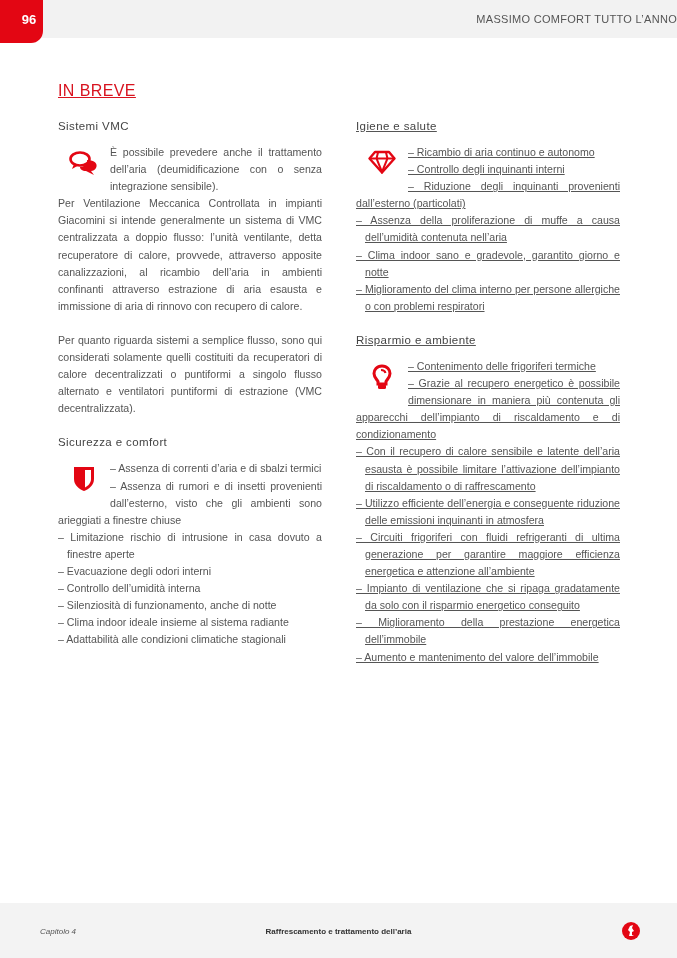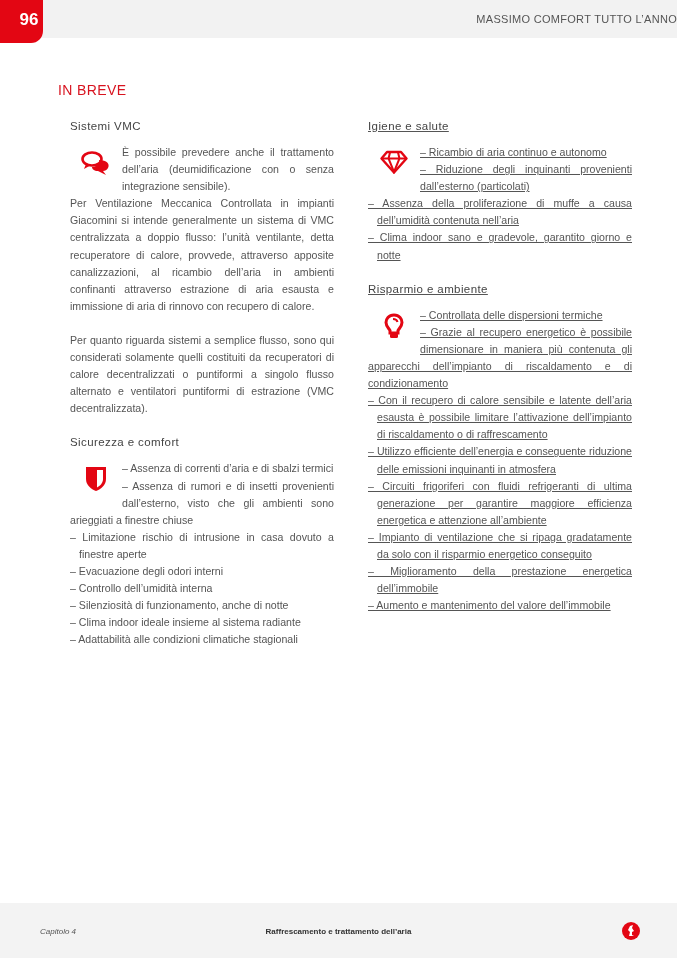--- a/index.html
+++ b/index.html
@@ -1,25 +1,25 @@
 <!DOCTYPE html>
 <html><head>
 <meta charset="utf-8">
 <style>
   * { box-sizing: border-box; margin: 0; padding: 0; }
   html, body { width: 677px; height: 958px; background: #ffffff; overflow: hidden; }
   body { position: relative; font-family: "Liberation Sans", sans-serif; color: #4a4a4a; }
 
   .header { position: absolute; left: 0; top: 0; width: 677px; height: 38px; background: #f2f2f2; }
-  .page-num { position: absolute; left: 0; top: 0; width: 43px; height: 43px; background: #e30613; border-bottom-right-radius: 12px; color: #fff; font-size: 17px; font-weight: bold; display: flex; align-items: center; justify-content: center; padding-bottom: 4px; padding-left: 15px; }
+  .page-num { position: absolute; left: 0; top: 0; width: 43px; height: 43px; background: #e30613; border-bottom-right-radius: 12px; color: #fff; font-size: 13px; font-weight: bold; display: flex; align-items: center; justify-content: center; padding-bottom: 4px; padding-left: 15px; }
   .header-title { position: absolute; left: 0; width: 677px; top: 13px; text-align: right; font-size: 11px; color: #555; letter-spacing: 0.3px; }
 
-  .in-breve { position: absolute; left: 58px; top: 82px; font-size: 14px; color: #d8131f; letter-spacing: 0.4px; }
+  .in-breve { position: absolute; left: 58px; top: 82px; font-size: 16px; color: #d8131f; letter-spacing: 0.4px; text-decoration: underline; }
 
-  .col { position: absolute; top: 118px; width: 264px; font-size: 10.6px; line-height: 17.1px; color: #555; margin-left: 12px; }
+  .col { position: absolute; top: 118px; width: 264px; font-size: 10.6px; line-height: 17.1px; color: #555; }
   .col-left { left: 58px; }
   .col-right { left: 356px; text-decoration: underline; }
 
   .section-title { font-size: 11.5px; color: #444; letter-spacing: 0.4px; margin-bottom: 9px; height: 17px; }
   .icon { float: left; width: 52px; height: 46px; display: flex; align-items: flex-start; justify-content: center; padding-top: 6px; }
   .icon svg { display: block; }
 
   p.body { text-align: justify; }
   .indent-lines { text-align: justify; }
   .dash-item { padding-left: 9px; text-indent: -9px; text-align: justify; }
@@ -74,34 +74,36 @@
 
 <div class="col col-right">
   <div class="section-title">Igiene e salute</div>
   <div class="icon">
     <svg width="28" height="24" viewBox="0 0 28 24">
       <path d="M7 2 H21 L26.5 8.5 L14 22.5 L1.5 8.5 Z" fill="none" stroke="#e30613" stroke-width="2.4" stroke-linejoin="round"></path>
       <path d="M1.5 8.5 H26.5 M10 2.5 L8.5 8.5 L14 22 L19.5 8.5 L18 2.5" fill="none" stroke="#e30613" stroke-width="2"></path>
     </svg>
   </div>
   <div class="indent-lines">– Ricambio di aria continuo e autonomo</div>
+  <div class="indent-lines">– Controllo degli inquinanti interni</div>
   <div class="indent-lines">– Riduzione degli inquinanti provenienti dall’esterno (particolati)</div>
   <div class="dash-item">– Assenza della proliferazione di muffe a causa dell’umidità contenuta nell’aria</div>
   <div class="dash-item">– Clima indoor sano e gradevole, garantito giorno e notte</div>
+  <div class="dash-item">– Miglioramento del clima interno per persone allergiche o con problemi respiratori</div>
   <div class="gap"></div>
 
   <div class="section-title">Risparmio e ambiente</div>
   <div class="icon">
     <svg width="20" height="28" viewBox="0 0 20 28">
       <path d="M10 2 C4.5 2 2 6 2 9.5 C2 13 4.5 15 6 17.5 L6 20 H14 L14 17.5 C15.5 15 18 13 18 9.5 C18 6 15.5 2 10 2 Z" fill="none" stroke="#e30613" stroke-width="3"></path>
       <path d="M9 6 C11 6 13 7 13.5 9" fill="none" stroke="#e30613" stroke-width="2"></path>
       <rect x="6" y="20" width="8" height="5" rx="1.5" fill="#e30613"></rect>
     </svg>
   </div>
-  <div class="indent-lines">– Controllata delle dispersioni termiche</div>
+  <div class="indent-lines">– Contenimento delle frigoriferi termiche</div>
   <div class="indent-lines">– Grazie al recupero energetico è possibile dimensionare in maniera più contenuta gli apparecchi dell’impianto di riscaldamento e di condizionamento</div>
   <div class="dash-item">– Con il recupero di calore sensibile e latente dell’aria esausta è possibile limitare l’attivazione dell’impianto di riscaldamento o di raffrescamento</div>
   <div class="dash-item">– Utilizzo efficiente dell’energia e conseguente riduzione delle emissioni inquinanti in atmosfera</div>
   <div class="dash-item">– Circuiti frigoriferi con fluidi refrigeranti di ultima generazione per garantire maggiore efficienza energetica e attenzione all’ambiente</div>
   <div class="dash-item">– Impianto di ventilazione che si ripaga gradatamente da solo con il risparmio energetico conseguito</div>
   <div class="dash-item">– Miglioramento della prestazione energetica dell’immobile</div>
   <div class="dash-item">– Aumento e mantenimento del valore dell’immobile</div>
 </div>
 
 <div class="footer">

